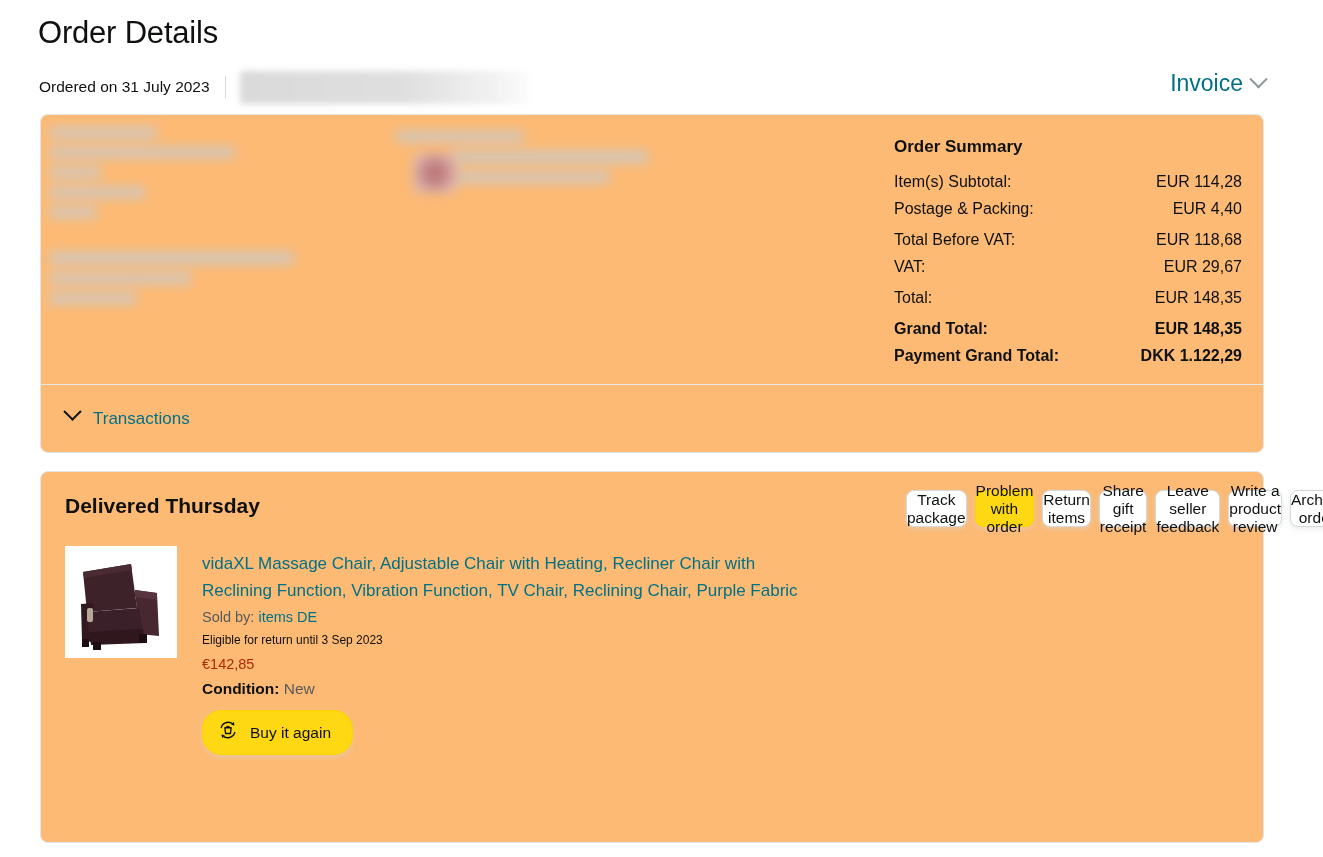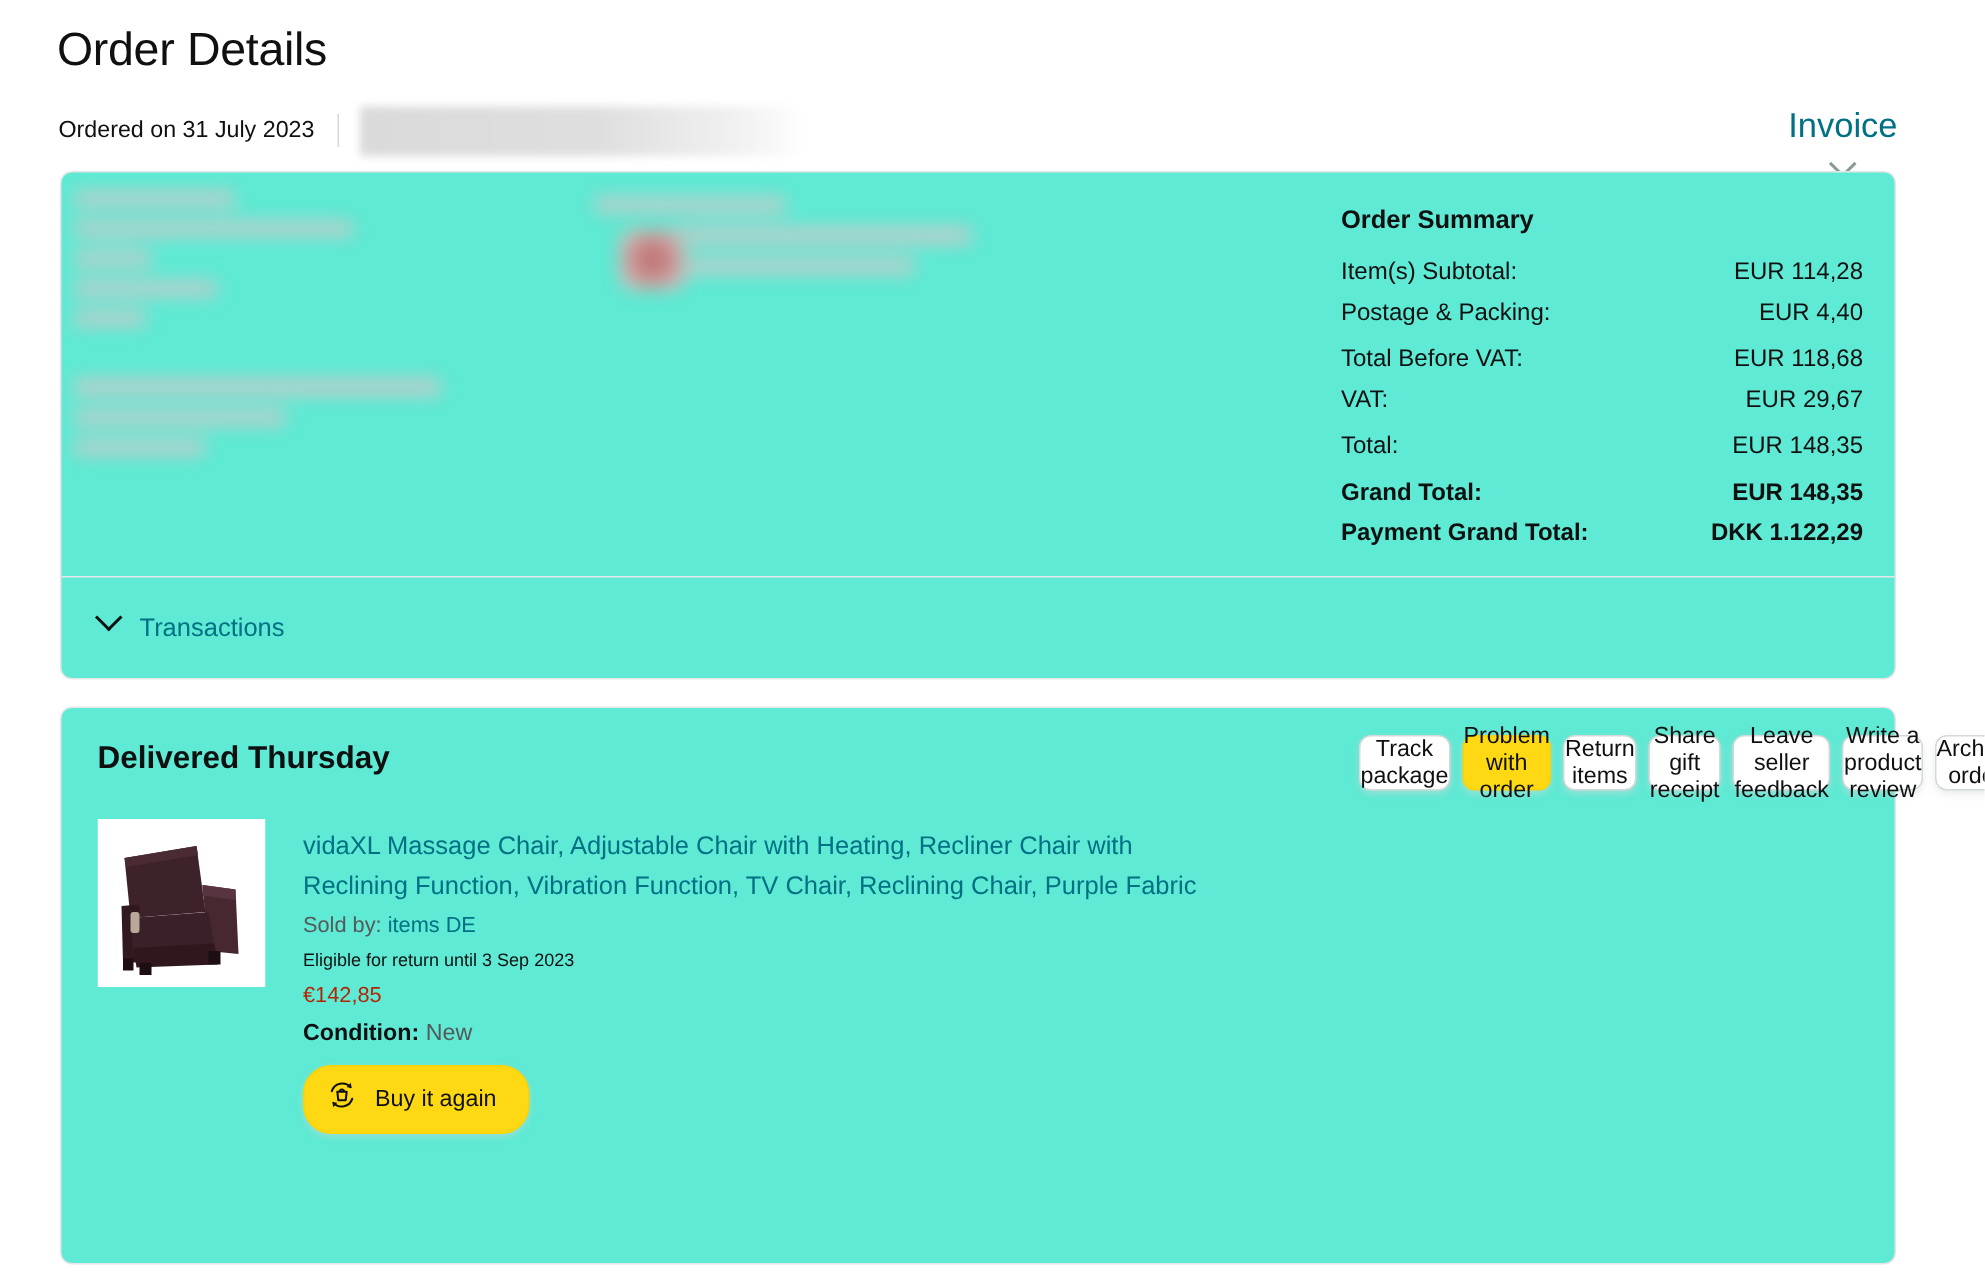--- a/index.html
+++ b/index.html
@@ -71,35 +71,34 @@
     position: absolute;
     right: 58px;
     top: 68px;
     display: flex;
     align-items: center;
     gap: 9px;
     color: #007185;
     font-size: 23px;
     line-height: 30px;
     cursor: pointer;
-    flex-direction: column;
   }
   .invoice-link .chev {
     display: inline-block;
     width: 11px;
     height: 11px;
     border-right: 2px solid #8b9a9a;
     border-bottom: 2px solid #8b9a9a;
     transform: rotate(45deg) translate(-3px, -3px);
   }
 
   
   .card {
     position: absolute;
-    background: #5eead4;
+    background: #fdba74;
     border: 1px solid #e3e6e6;
     border-radius: 8px;
     box-sizing: border-box;
   }
   .card-summary {
     left: 40px;
     top: 114px;
     width: 1224px;
     height: 339px;
   }

